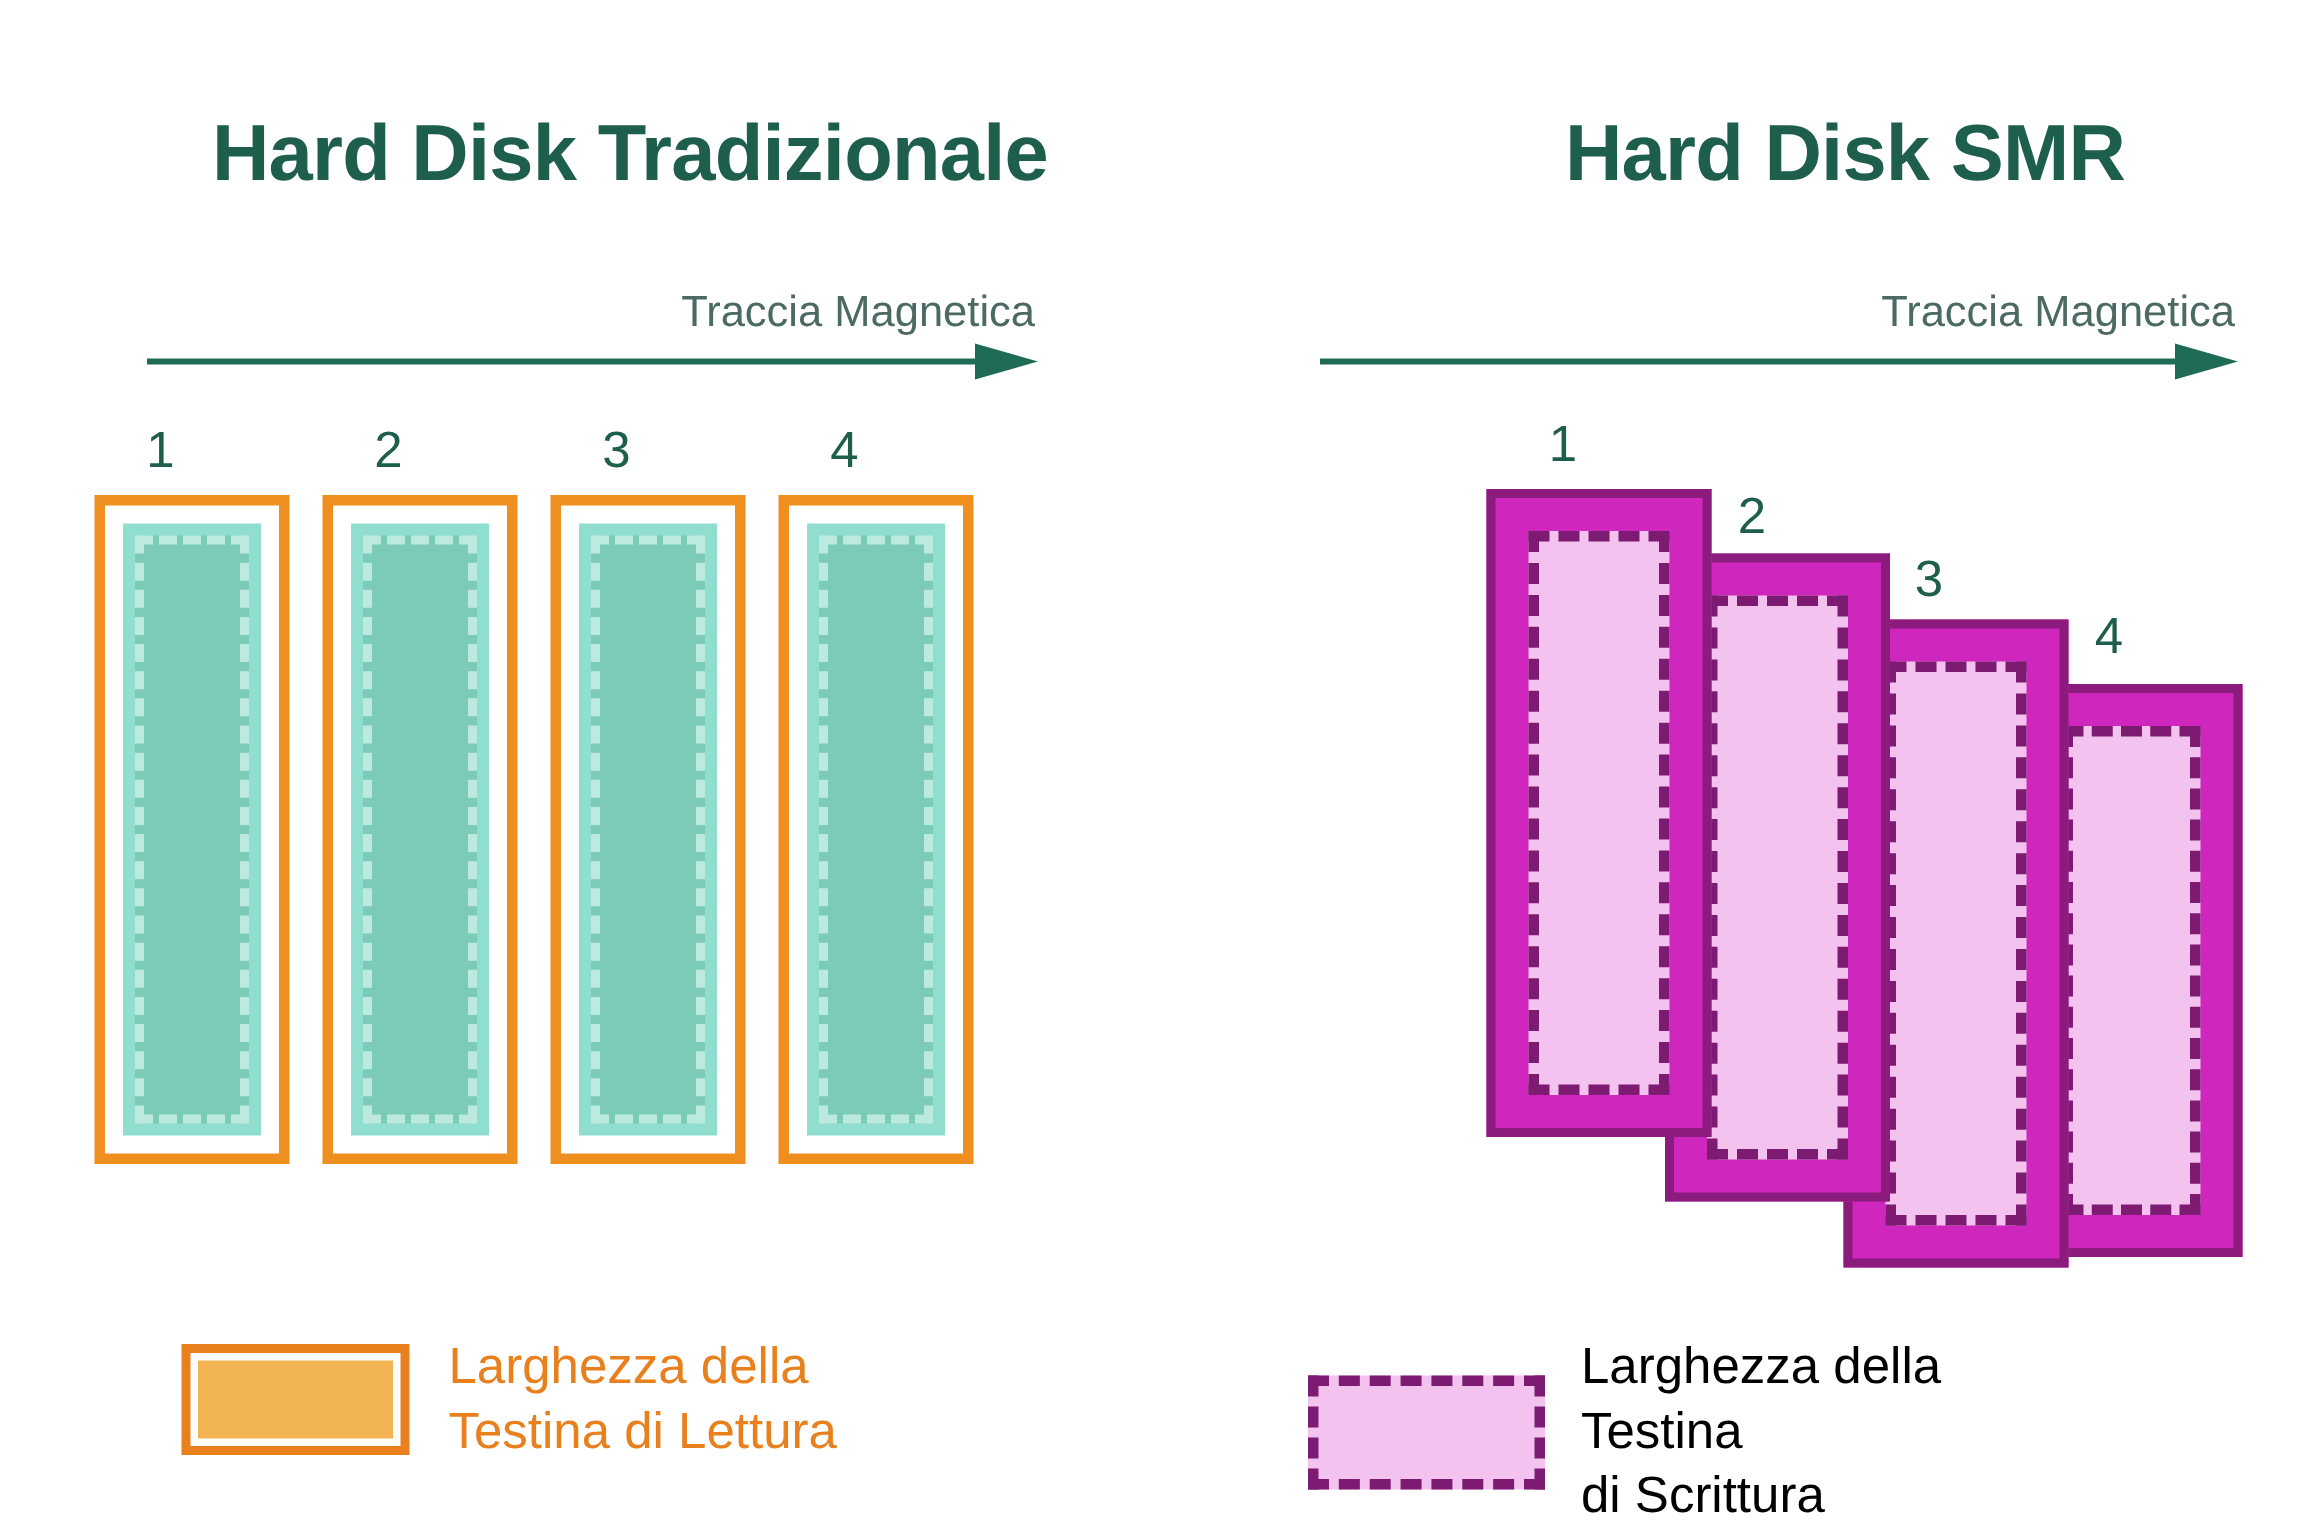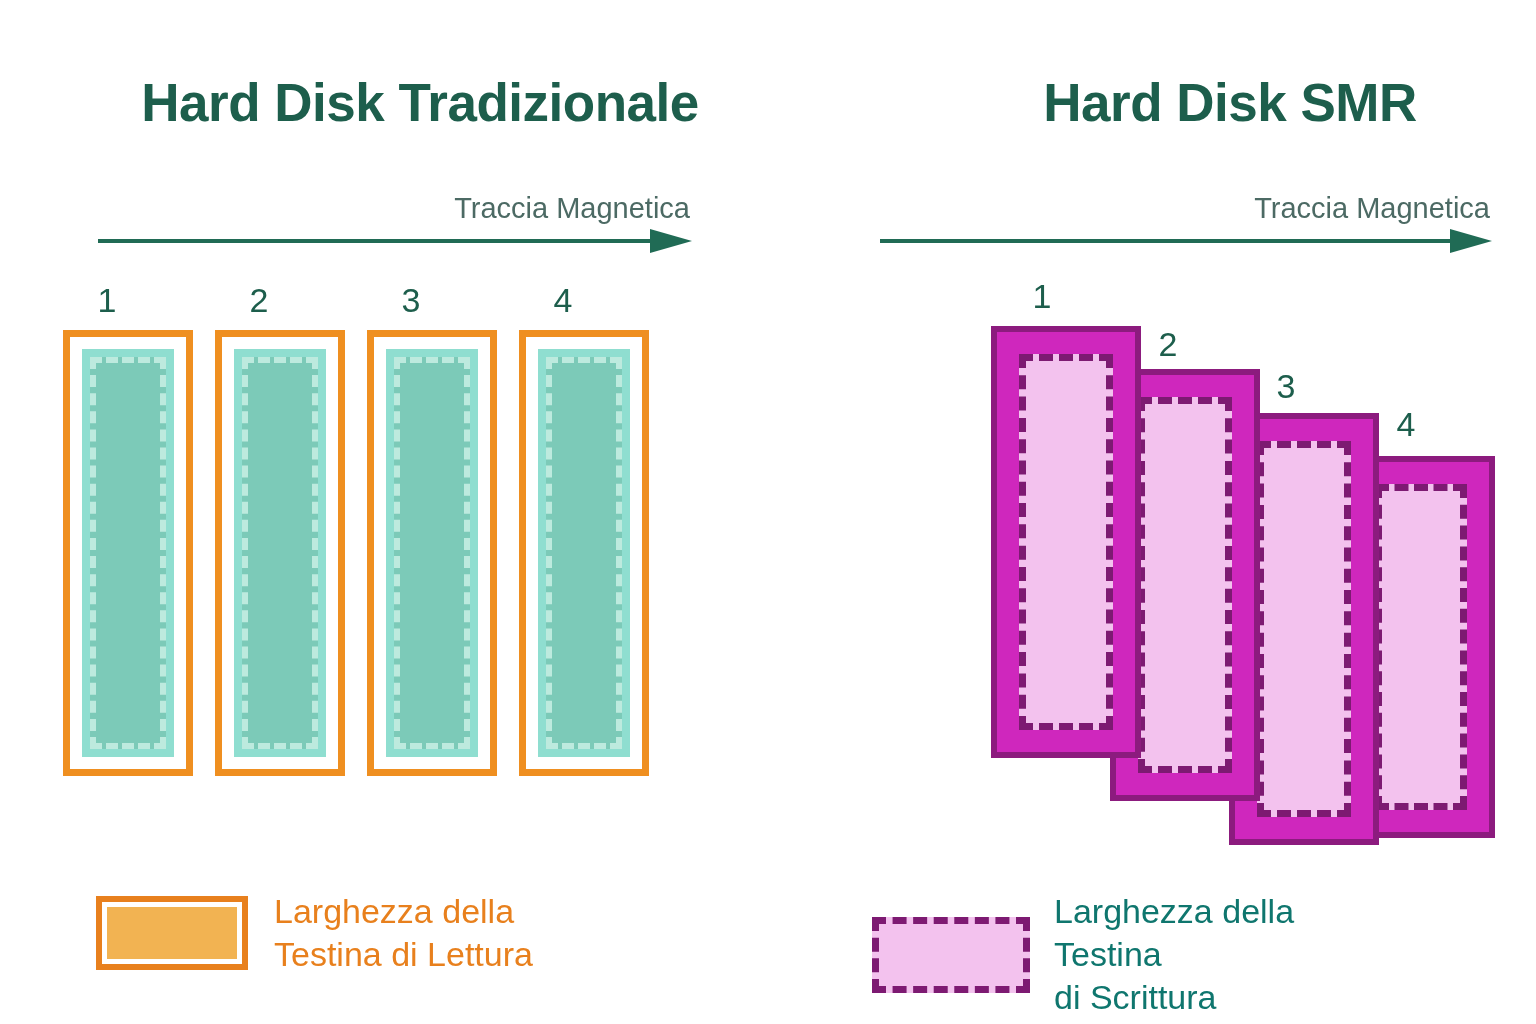--- a/index.html
+++ b/index.html
@@ -77,21 +77,21 @@
   .smr-inner {
     position: absolute;
     left: 22px; right: 22px; top: 22px; bottom: 22px;
     background: #f3c2ee;
     border: 7px dashed #7d1a72;
   }
 
   
   .legend { position: absolute; display: flex; align-items: center; }
 
-  #legend-left { left: 83px; top: 890px; padding-left: 13px; }
+  #legend-left { left: 108px; top: 890px; padding-left: 13px; }
   .legend-swatch-read {
     width: 152px; height: 74px;
     border: 6px solid #e8801d;
     background: #ffffff;
     position: relative;
     flex: 0 0 auto;
   }
   .legend-swatch-read::after {
     content: ""; position: absolute;
     left: 5px; right: 5px; top: 5px; bottom: 5px;
@@ -113,21 +113,21 @@
   .legend-swatch-write {
     width: 158px; height: 76px;
     border: 7px dashed #7d1a72;
     background: #f3c2ee;
     flex: 0 0 auto;
   }
   #legend-right .legend-text {
     margin-left: 24px;
     font-size: 34px;
     line-height: 1.27;
-    color: #0f766e;
+    color: #000000;
     white-space: pre-line;
   }
 </style>
 </head>
 <body>
 
 <div id="canvas">
 
   <div class="panel-title" id="title-left">Hard Disk Tradizionale</div>
 

